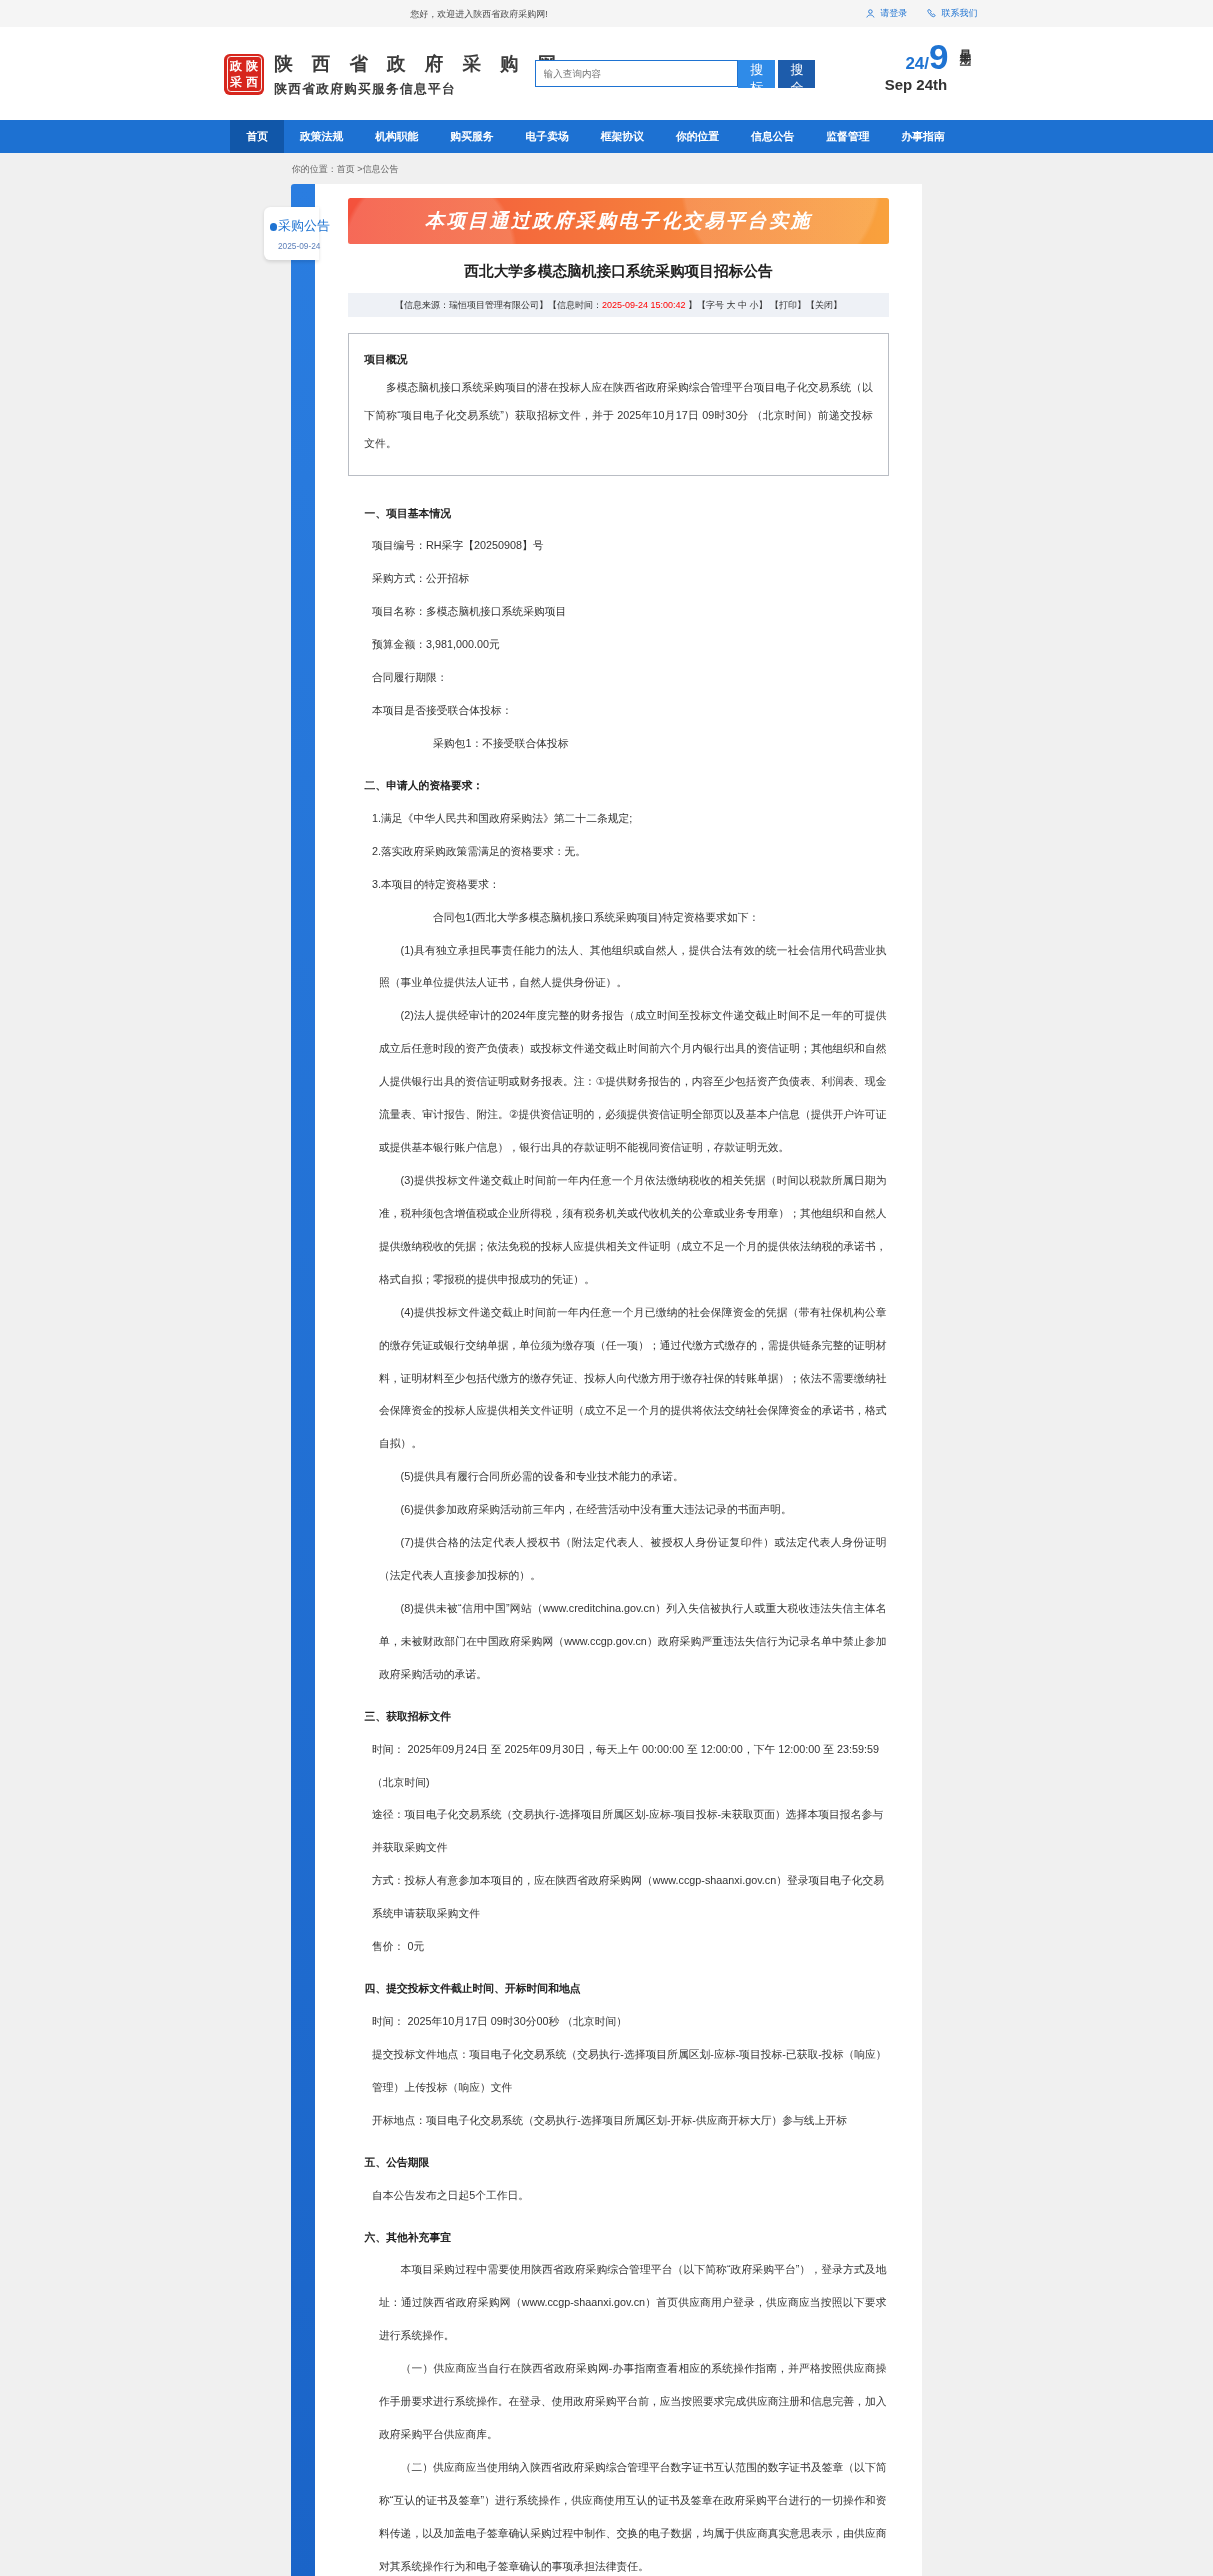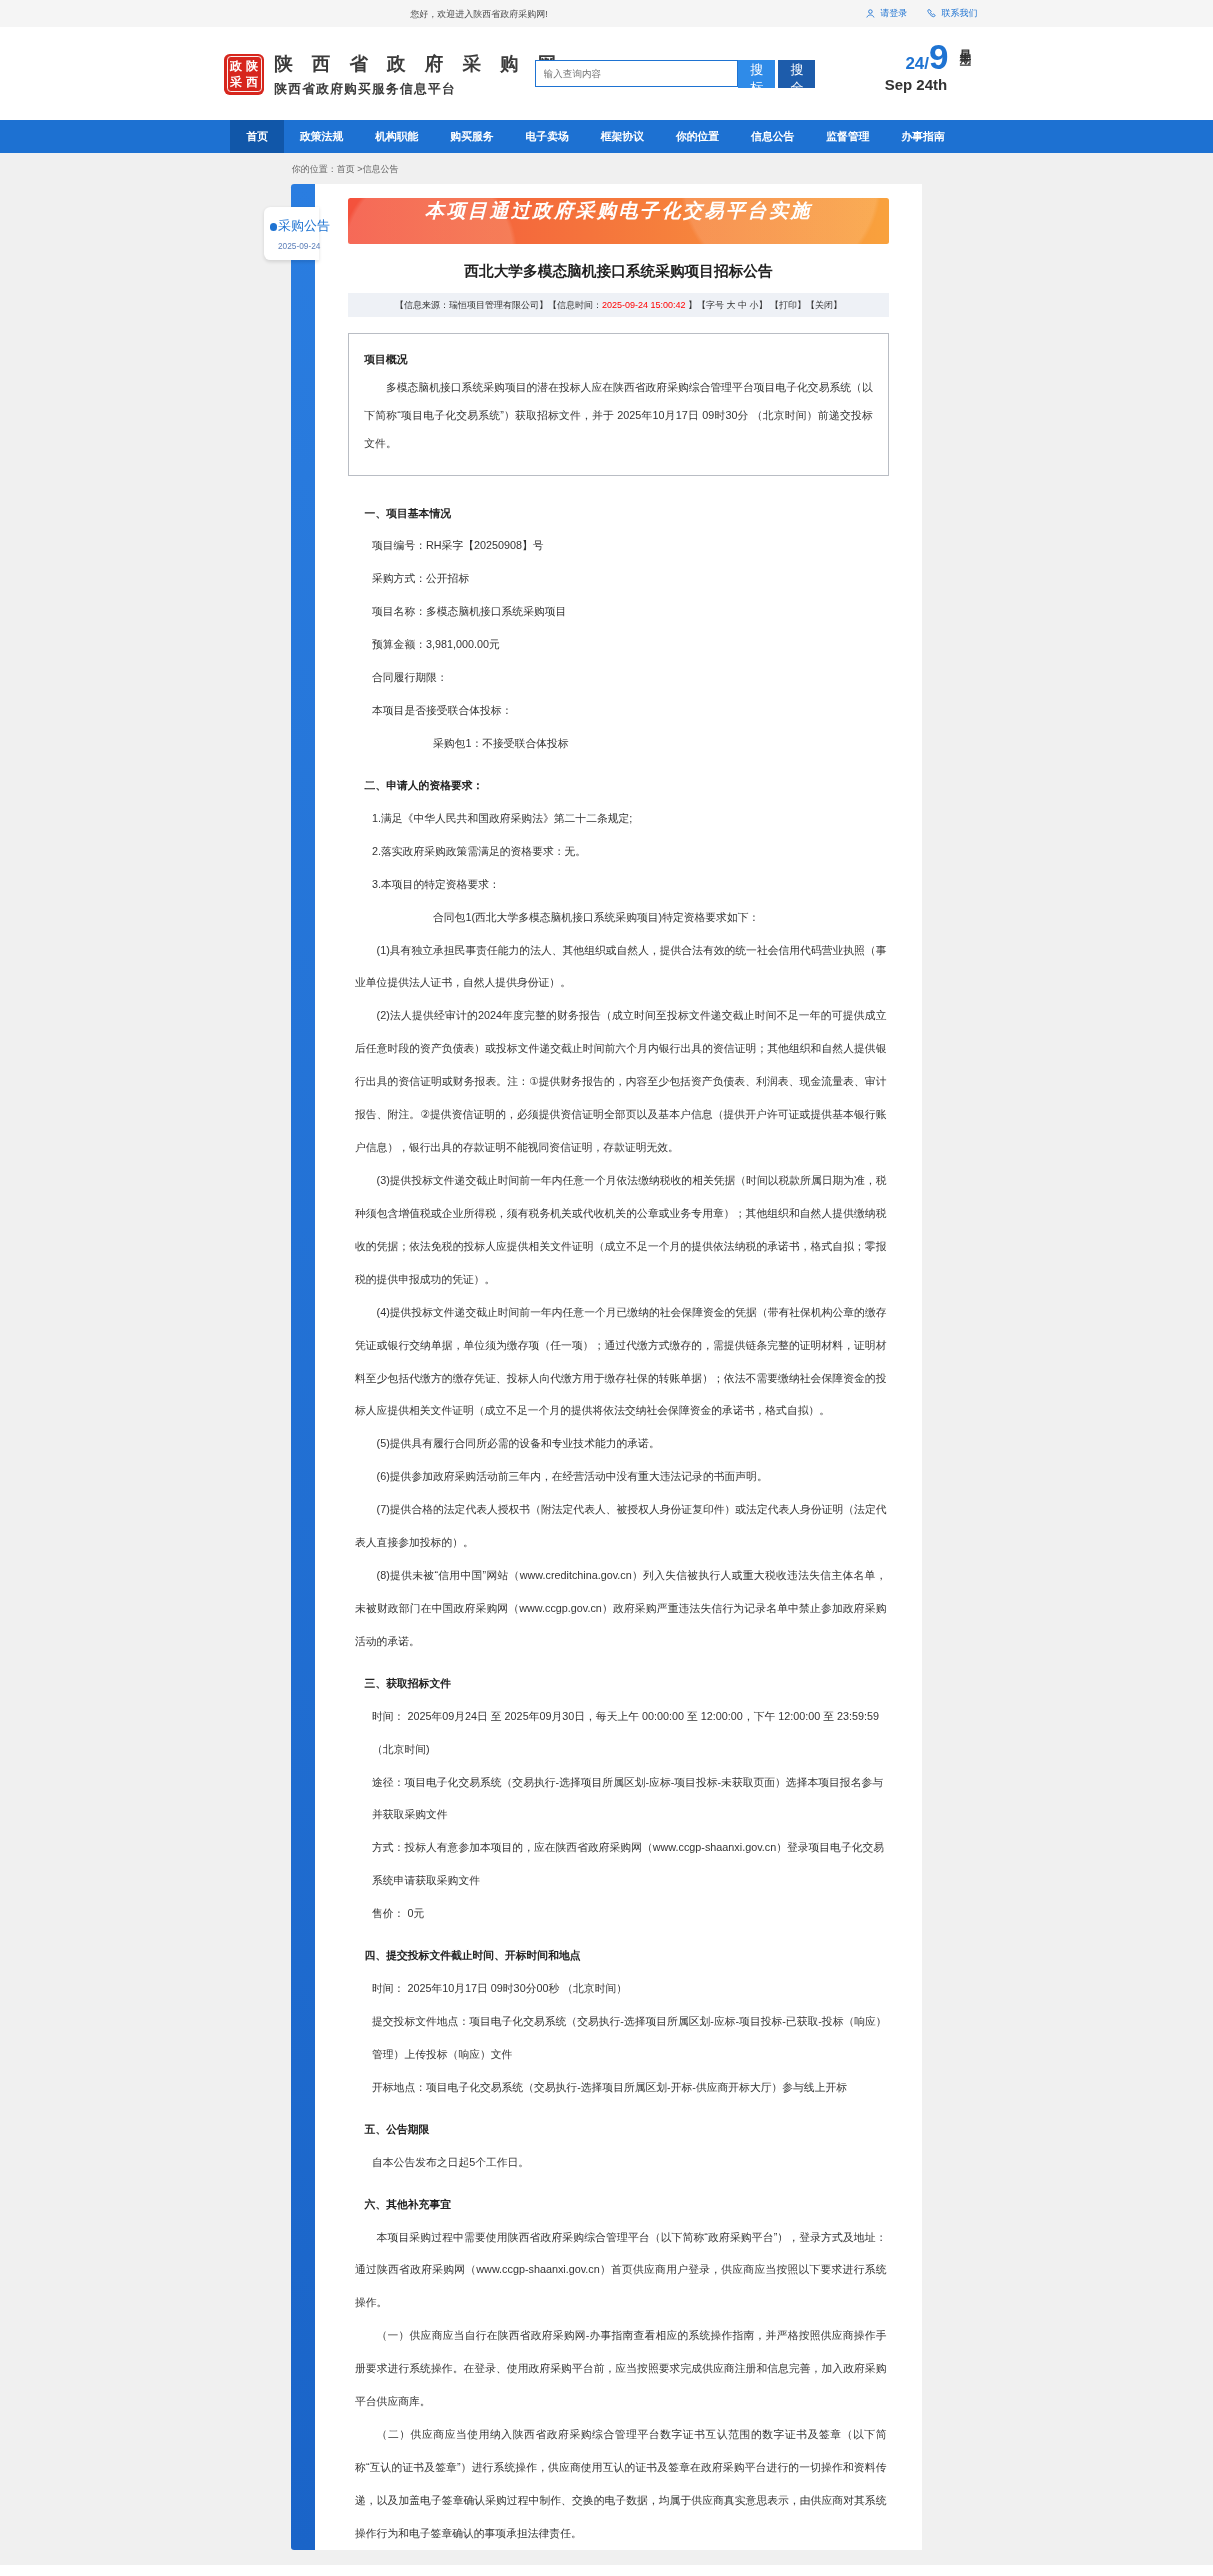--- a/index.html
+++ b/index.html
@@ -45,34 +45,34 @@
   .side-card{position:absolute;left:-27px;top:23px;width:55px;background:#fff;border-radius:6.4px 0 0 6.4px;box-shadow:0 1.3px 3.8px rgba(0,0,0,.12);padding:10.2px 3.8px 9px 14px;box-sizing:border-box;cursor:pointer;}
   .side-dot{position:absolute;left:5.7px;top:16.6px;width:7.6px;height:7.6px;border-radius:50%;background:#1e73d2;}
   .side-title{color:#1e73d2;font-size:13px;white-space:nowrap;}
   .side-date{color:#5c7fb9;font-size:8.3px;margin-top:6.4px;white-space:nowrap;}
   .content{flex:1;background:#fff;min-height:2287px;padding-top:14px;box-sizing:border-box;}
   
   .banner{margin:0 33px;height:46px;border-radius:2.5px;background:
     radial-gradient(circle at 15% 120%, rgba(255,255,255,.14) 0 18%, transparent 19%),
     radial-gradient(circle at 80% -30%, rgba(255,255,255,.12) 0 22%, transparent 23%),
     linear-gradient(90deg,#f4513c 0%,#f5743c 45%,#f9a23d 100%);
-    display:flex;justify-content:center;}
+    display:flex;align-items:center;justify-content:center;}
   .banner span{color:#fff;font-size:19px;font-weight:bold;font-style:italic;letter-spacing:2.5px;white-space:nowrap;}
   .article-title{text-align:center;font-size:14.7px;font-weight:bold;color:#222;margin:18px 33px 12.7px;}
   .meta-bar{margin:0 33px;background:#eef1f6;height:24px;line-height:24px;text-align:center;font-size:9px;color:#333;white-space:nowrap;}
   .meta-bar .meta-time{color:#ff0000;}
   .meta-btn{cursor:pointer;}
   .overview-box{margin:15.3px 33px 0;border:0.6px solid #b9bdc4;padding:10.2px 15.3px 18px;}
   .overview-title{font-size:10.8px;font-weight:bold;color:#222;margin:5.1px 0 3.8px;line-height:2;}
   .overview-text{font-size:10.8px;line-height:2.55;text-indent:2em;text-align:justify;color:#333;}
   .article-body{padding:11.5px 33px 0;font-size:10.8px;color:#333;}
   .blk-h{font-weight:bold;color:#222;margin-left:16.6px;line-height:3.05;margin-top:9px;}
   .blk-p1{margin-left:24px;line-height:3.05;}
   .blk-p2{margin-left:85px;line-height:3.05;}
-  .blk-pj{margin-left:7px;margin-right:2.5px;text-indent:2em;text-align:justify;line-height:3.05;}
+  .blk-pj{margin-left:31px;margin-right:2.5px;text-indent:2em;text-align:justify;line-height:3.05;}
 </style>
 </head>
 <body>
 
 <div class="topbar">
   <div class="topbar-inner">
     <span class="welcome">您好，欢迎进入陕西省政府采购网!</span>
     <div class="top-links">
       <span class="top-link">
         <svg width="10.8" height="10.8" viewBox="0 0 24 24" fill="none" stroke="#1e73d2" stroke-width="2">

